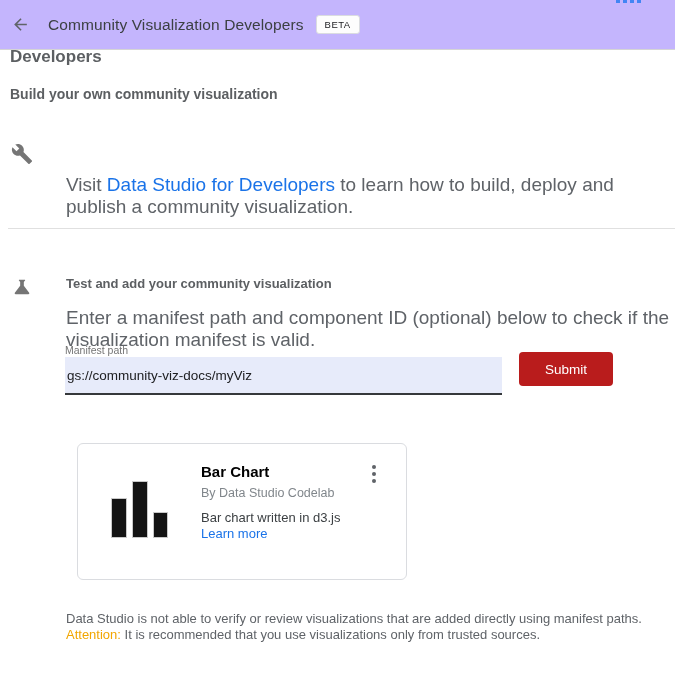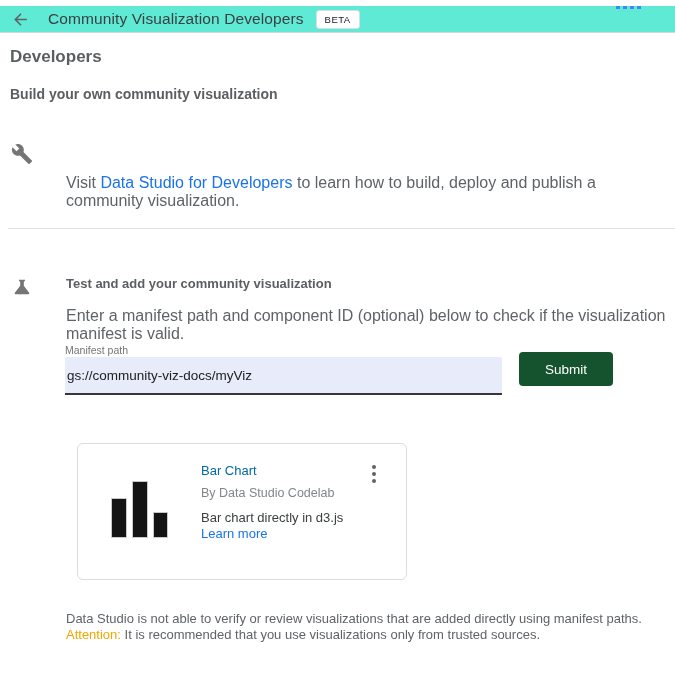--- a/index.html
+++ b/index.html
@@ -8,24 +8,24 @@
     font-family: "Liberation Sans", sans-serif;
     background: #ffffff;
     color: #5f6368;
     position: relative;
     overflow: hidden;
   }
   .stage { position: relative; width: 675px; height: 683px; }
 
   
   .header {
-    position: absolute; top: 0; left: 0; right: 0; height: 27px;
-    background: #5eead4;
+    position: absolute; top: 0; left: 0; right: 0; height: 50px;
+    background: #c4b5fd;
     border-bottom: 1px solid #d5d5d5;
-    display: flex; align-items: center; margin-top: 6px;
+    display: flex; align-items: center;
   }
   .back-btn {
     width: 24px; height: 24px; margin-left: 8px;
     display: flex; align-items: center; justify-content: center;
     cursor: pointer; color: #5f6368;
   }
   .header-title {
     margin-left: 16px;
     font-size: 15.5px; color: #3c4043; font-weight: 400;
     letter-spacing: .1px;
@@ -51,21 +51,21 @@
     font-size: 17px; font-weight: 700; color: #5c5f62;
   }
   .page-subheading {
     position: absolute; left: 10px; top: 86px;
     font-size: 14px; font-weight: 700; color: #5c5f62;
   }
 
   
   .section-icon { position: absolute; color: #757575; }
   .sec-title { font-size: 13px; font-weight: 700; color: #5c5f62; }
-  .sec-body  { font-size: 16px; color: #5f6368; }
+  .sec-body  { font-size: 19px; color: #5f6368; }
   .learn-title { position: absolute; left: 66px; top: 143px; }
   .learn-body  { position: absolute; left: 66px; top: 174px; }
   .link { color: #1a73e8; text-decoration: none; cursor: pointer; }
 
   .divider {
     position: absolute; left: 8px; right: 0; top: 228px;
     height: 1px; background: #e0e0e0;
   }
 
   .test-title { position: absolute; left: 66px; top: 276px; }
@@ -81,21 +81,21 @@
     width: 437px; height: 25px;
     background: #e7ebfa;
     border: none; border-bottom: 2px solid #35383b;
     font-family: "Liberation Sans", sans-serif;
     font-size: 13.5px; color: #202124;
     padding: 18px 2px; outline: none;
   }
   .submit-btn {
     position: absolute; left: 519px; top: 352px;
     width: 94px; height: 34px;
-    background: #14532d; color: #ffffff;
+    background: #b91c1c; color: #ffffff;
     border: none; border-radius: 4px;
     font-family: "Liberation Sans", sans-serif;
     font-size: 13.5px; cursor: pointer;
   }
 
   
   .viz-card {
     position: absolute; left: 77px; top: 443px;
     width: 330px; height: 137px;
     background: #ffffff;
@@ -105,21 +105,21 @@
     position: absolute; left: 34px; top: 36px;
     width: 58px; height: 57px;
     display: flex; align-items: flex-end; gap: 7px;
   }
   .viz-logo i { display: block; background: #141414; outline: 1px solid #c9c9c9; }
   .viz-logo .b1 { width: 14px; height: 38px; }
   .viz-logo .b2 { width: 14px; height: 55px; }
   .viz-logo .b3 { width: 13px; height: 24px; }
   .viz-title {
     position: absolute; left: 123px; top: 19px;
-    font-size: 13px; font-weight: 400; color: #0369a1;
+    font-size: 15px; font-weight: 700; color: #000000;
   }
   .viz-author {
     position: absolute; left: 123px; top: 42px;
     font-size: 12.5px; color: #80868b;
   }
   .viz-desc {
     position: absolute; left: 123px; top: 66px;
     font-size: 13px; color: #3c4043;
   }
   .viz-learn-more {
@@ -189,21 +189,21 @@
   <button class="submit-btn">Submit</button>
 
   <div class="viz-card">
     <div class="viz-logo">
         <i class="b1"></i>
         <i class="b2"></i>
         <i class="b3"></i>
       </div>
     <div class="viz-title">Bar Chart</div>
     <div class="viz-author">By Data Studio Codelab</div>
-    <div class="viz-desc">Bar chart directly in d3.js</div>
+    <div class="viz-desc">Bar chart written in d3.js</div>
     <a class="viz-learn-more">Learn more</a>
     <div class="viz-menu">
         <i></i>
         <i></i>
         <i></i>
       </div>
   </div>
 
   <div class="attention">
     <div>Data Studio is not able to verify or review visualizations that are added directly using manifest paths.</div>

